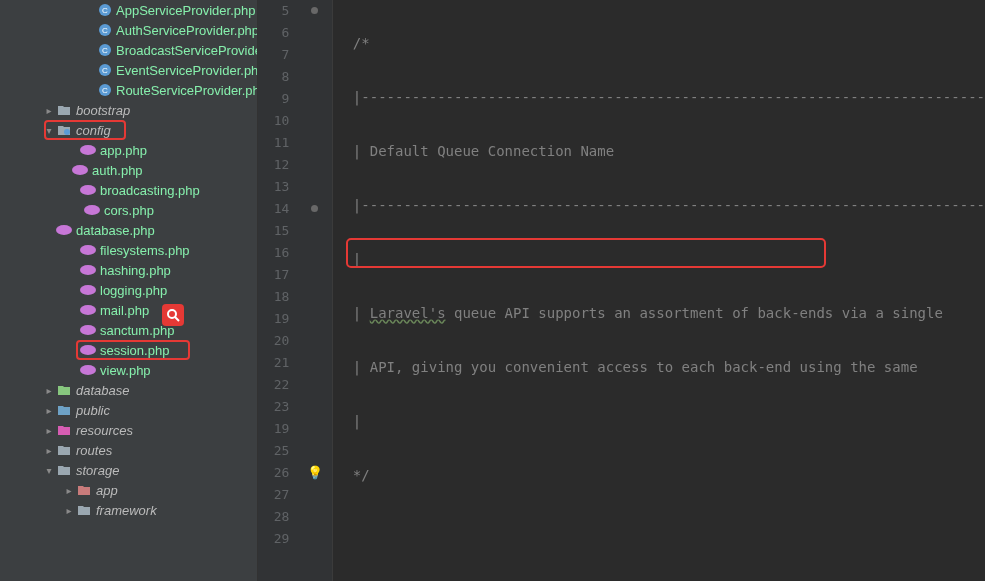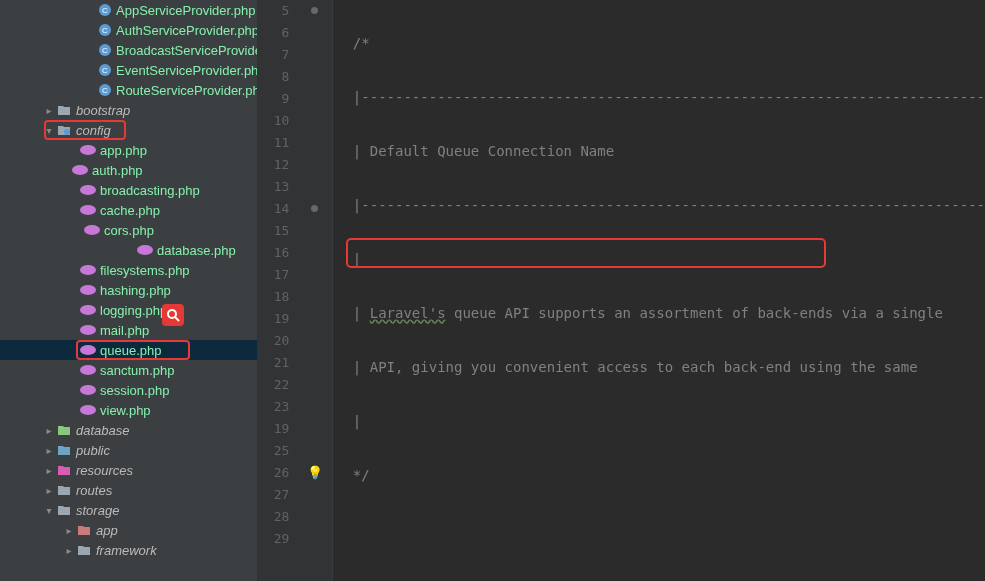--- a/index.html
+++ b/index.html
@@ -227,37 +227,29 @@
           <span class="tree-label">auth.php</span>
         </div>
         <div class="tree-row" style="padding-left: 80px;">
           <span class="icon php">
             <svg width="16" height="10" viewBox="0 0 16 10">
               <ellipse cx="8" cy="5" rx="8" ry="5"></ellipse>
             </svg>
           </span>
           <span class="tree-label">broadcasting.php</span>
         </div>
-        <div class="tree-row" style="padding-left: 80px;">
-          <span class="icon php">
-            <svg width="16" height="10" viewBox="0 0 16 10">
-              <ellipse cx="8" cy="5" rx="8" ry="5"></ellipse>
-            </svg>
-          </span>
-          <span class="tree-label">cache.php</span>
-        </div>
         <div class="tree-row" style="padding-left: 84px;">
           <span class="icon php">
             <svg width="16" height="10" viewBox="0 0 16 10">
               <ellipse cx="8" cy="5" rx="8" ry="5"></ellipse>
             </svg>
           </span>
           <span class="tree-label">cors.php</span>
         </div>
-        <div class="tree-row" style="padding-left: 118px; margin-left: 19px;">
+        <div class="tree-row" style="padding-left: 56px;">
           <span class="icon php">
             <svg width="16" height="10" viewBox="0 0 16 10">
               <ellipse cx="8" cy="5" rx="8" ry="5"></ellipse>
             </svg>
           </span>
           <span class="tree-label">database.php</span>
         </div>
         <div class="tree-row" style="padding-left: 80px;">
           <span class="icon php">
             <svg width="16" height="10" viewBox="0 0 16 10">
@@ -282,28 +274,20 @@
           </span>
           <span class="tree-label">logging.php</span>
         </div>
         <div class="tree-row" style="padding-left: 80px;">
           <span class="icon php">
             <svg width="16" height="10" viewBox="0 0 16 10">
               <ellipse cx="8" cy="5" rx="8" ry="5"></ellipse>
             </svg>
           </span>
           <span class="tree-label">mail.php</span>
-        </div>
-        <div class="tree-row selected" style="padding-left: 80px;">
-          <span class="icon php">
-            <svg width="16" height="10" viewBox="0 0 16 10">
-              <ellipse cx="8" cy="5" rx="8" ry="5"></ellipse>
-            </svg>
-          </span>
-          <span class="tree-label">queue.php</span>
         </div>
         <div class="tree-row" style="padding-left: 80px;">
           <span class="icon php">
             <svg width="16" height="10" viewBox="0 0 16 10">
               <ellipse cx="8" cy="5" rx="8" ry="5"></ellipse>
             </svg>
           </span>
           <span class="tree-label">sanctum.php</span>
         </div>
         <div class="tree-row" style="padding-left: 80px;">

